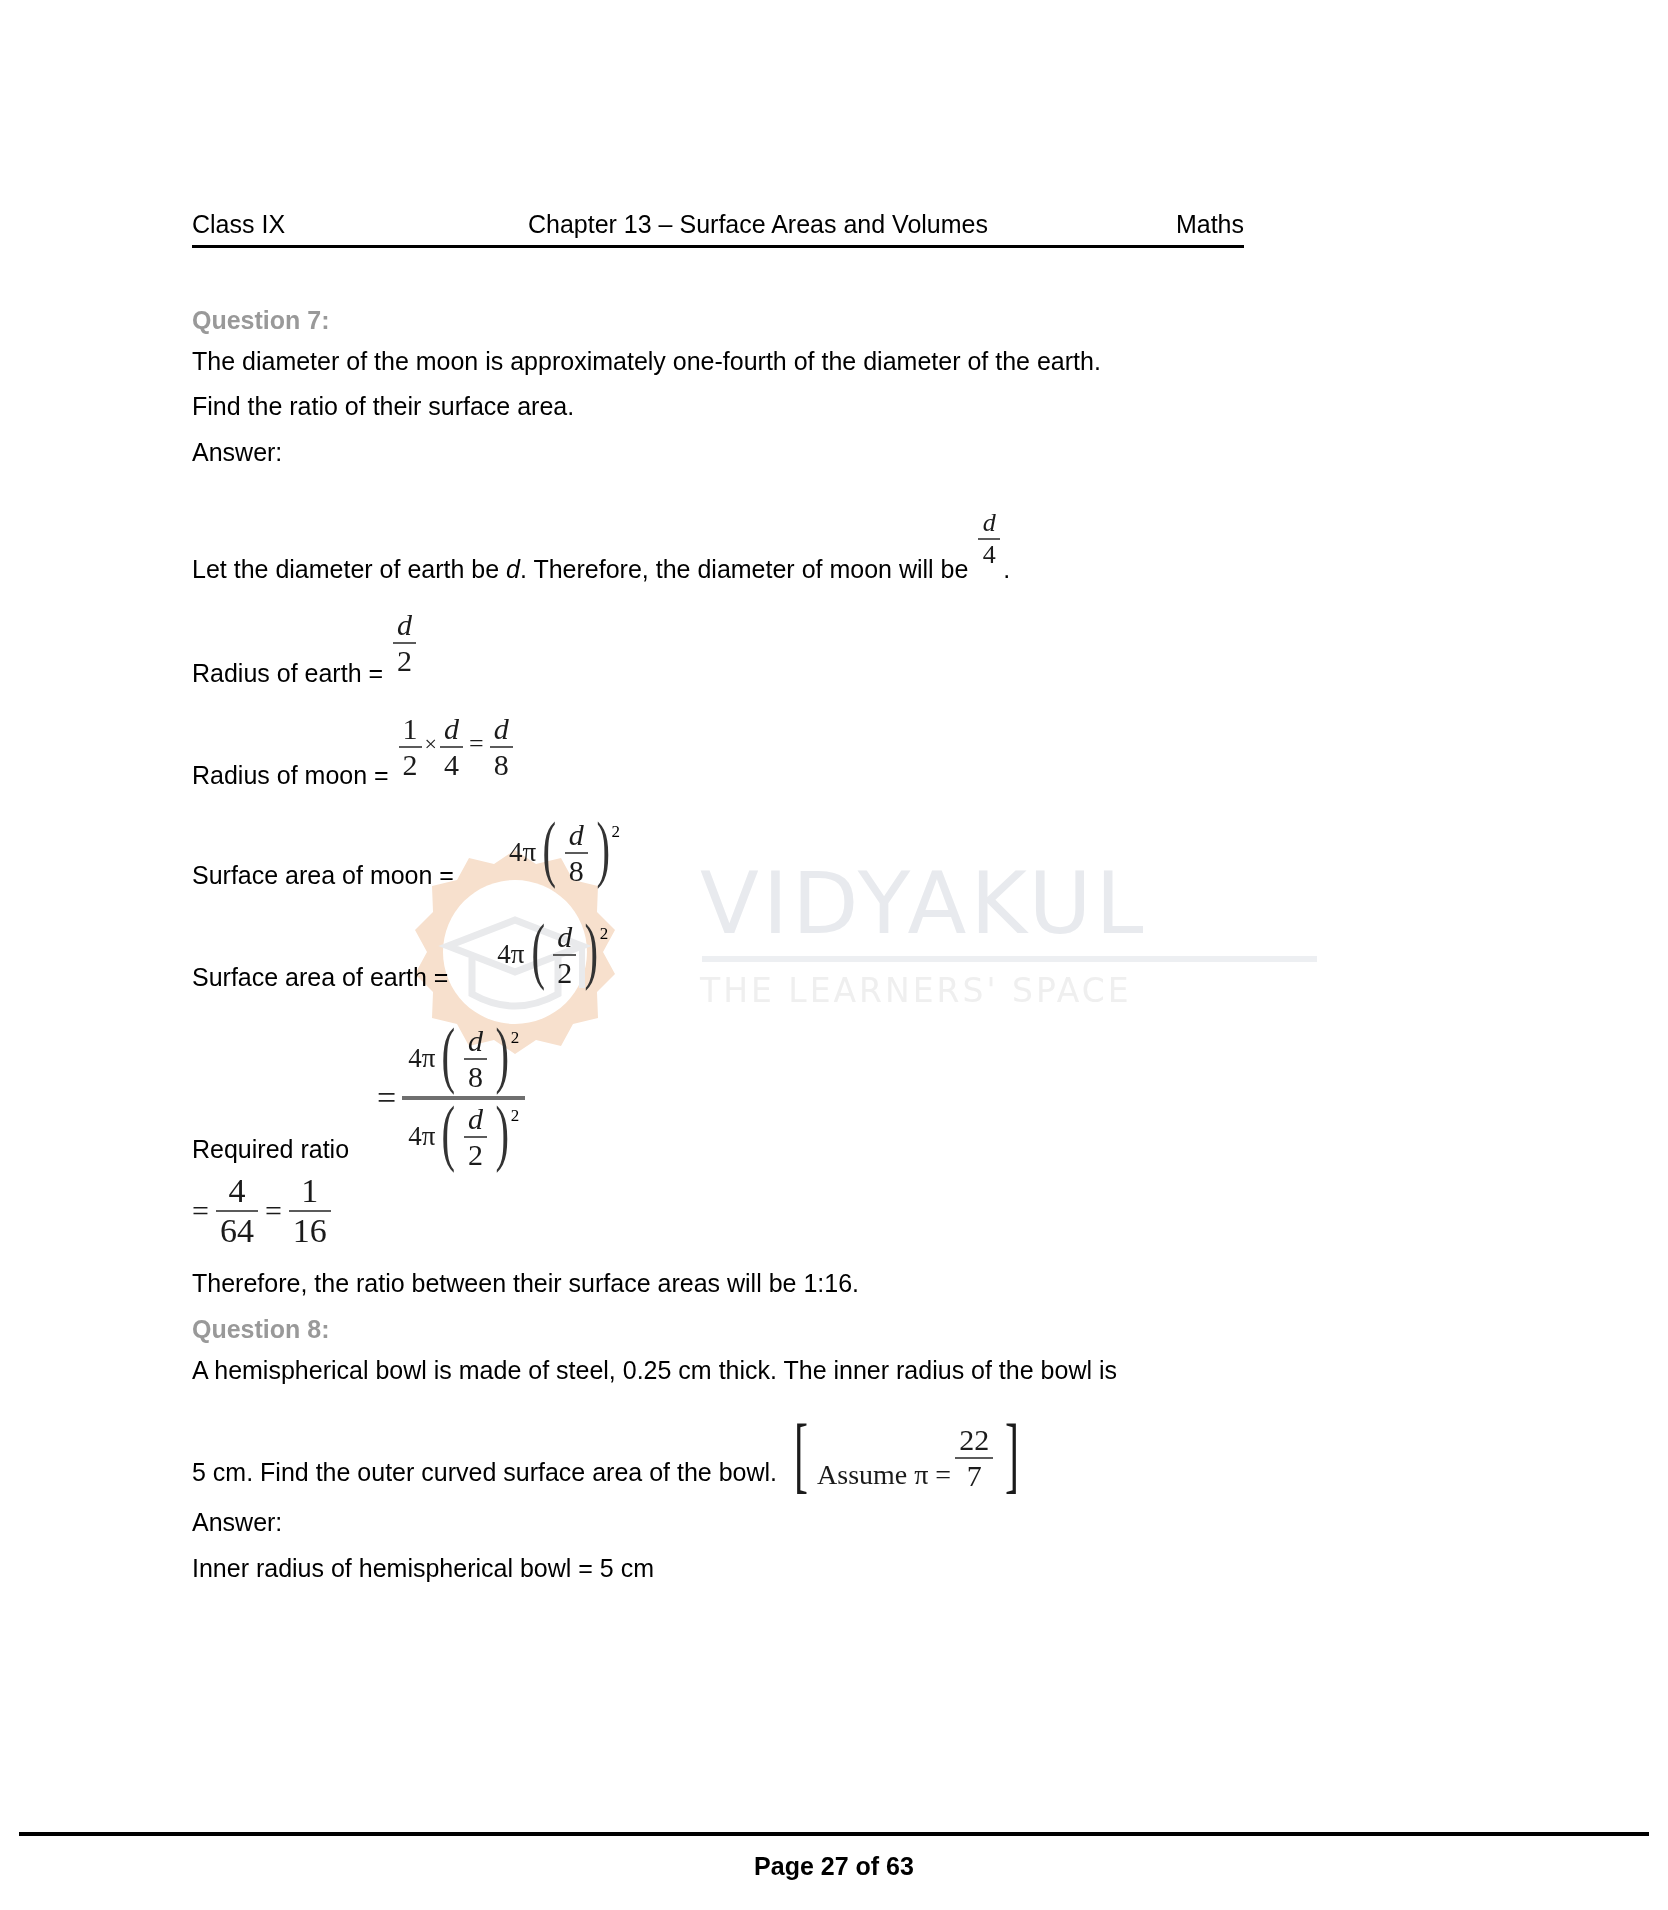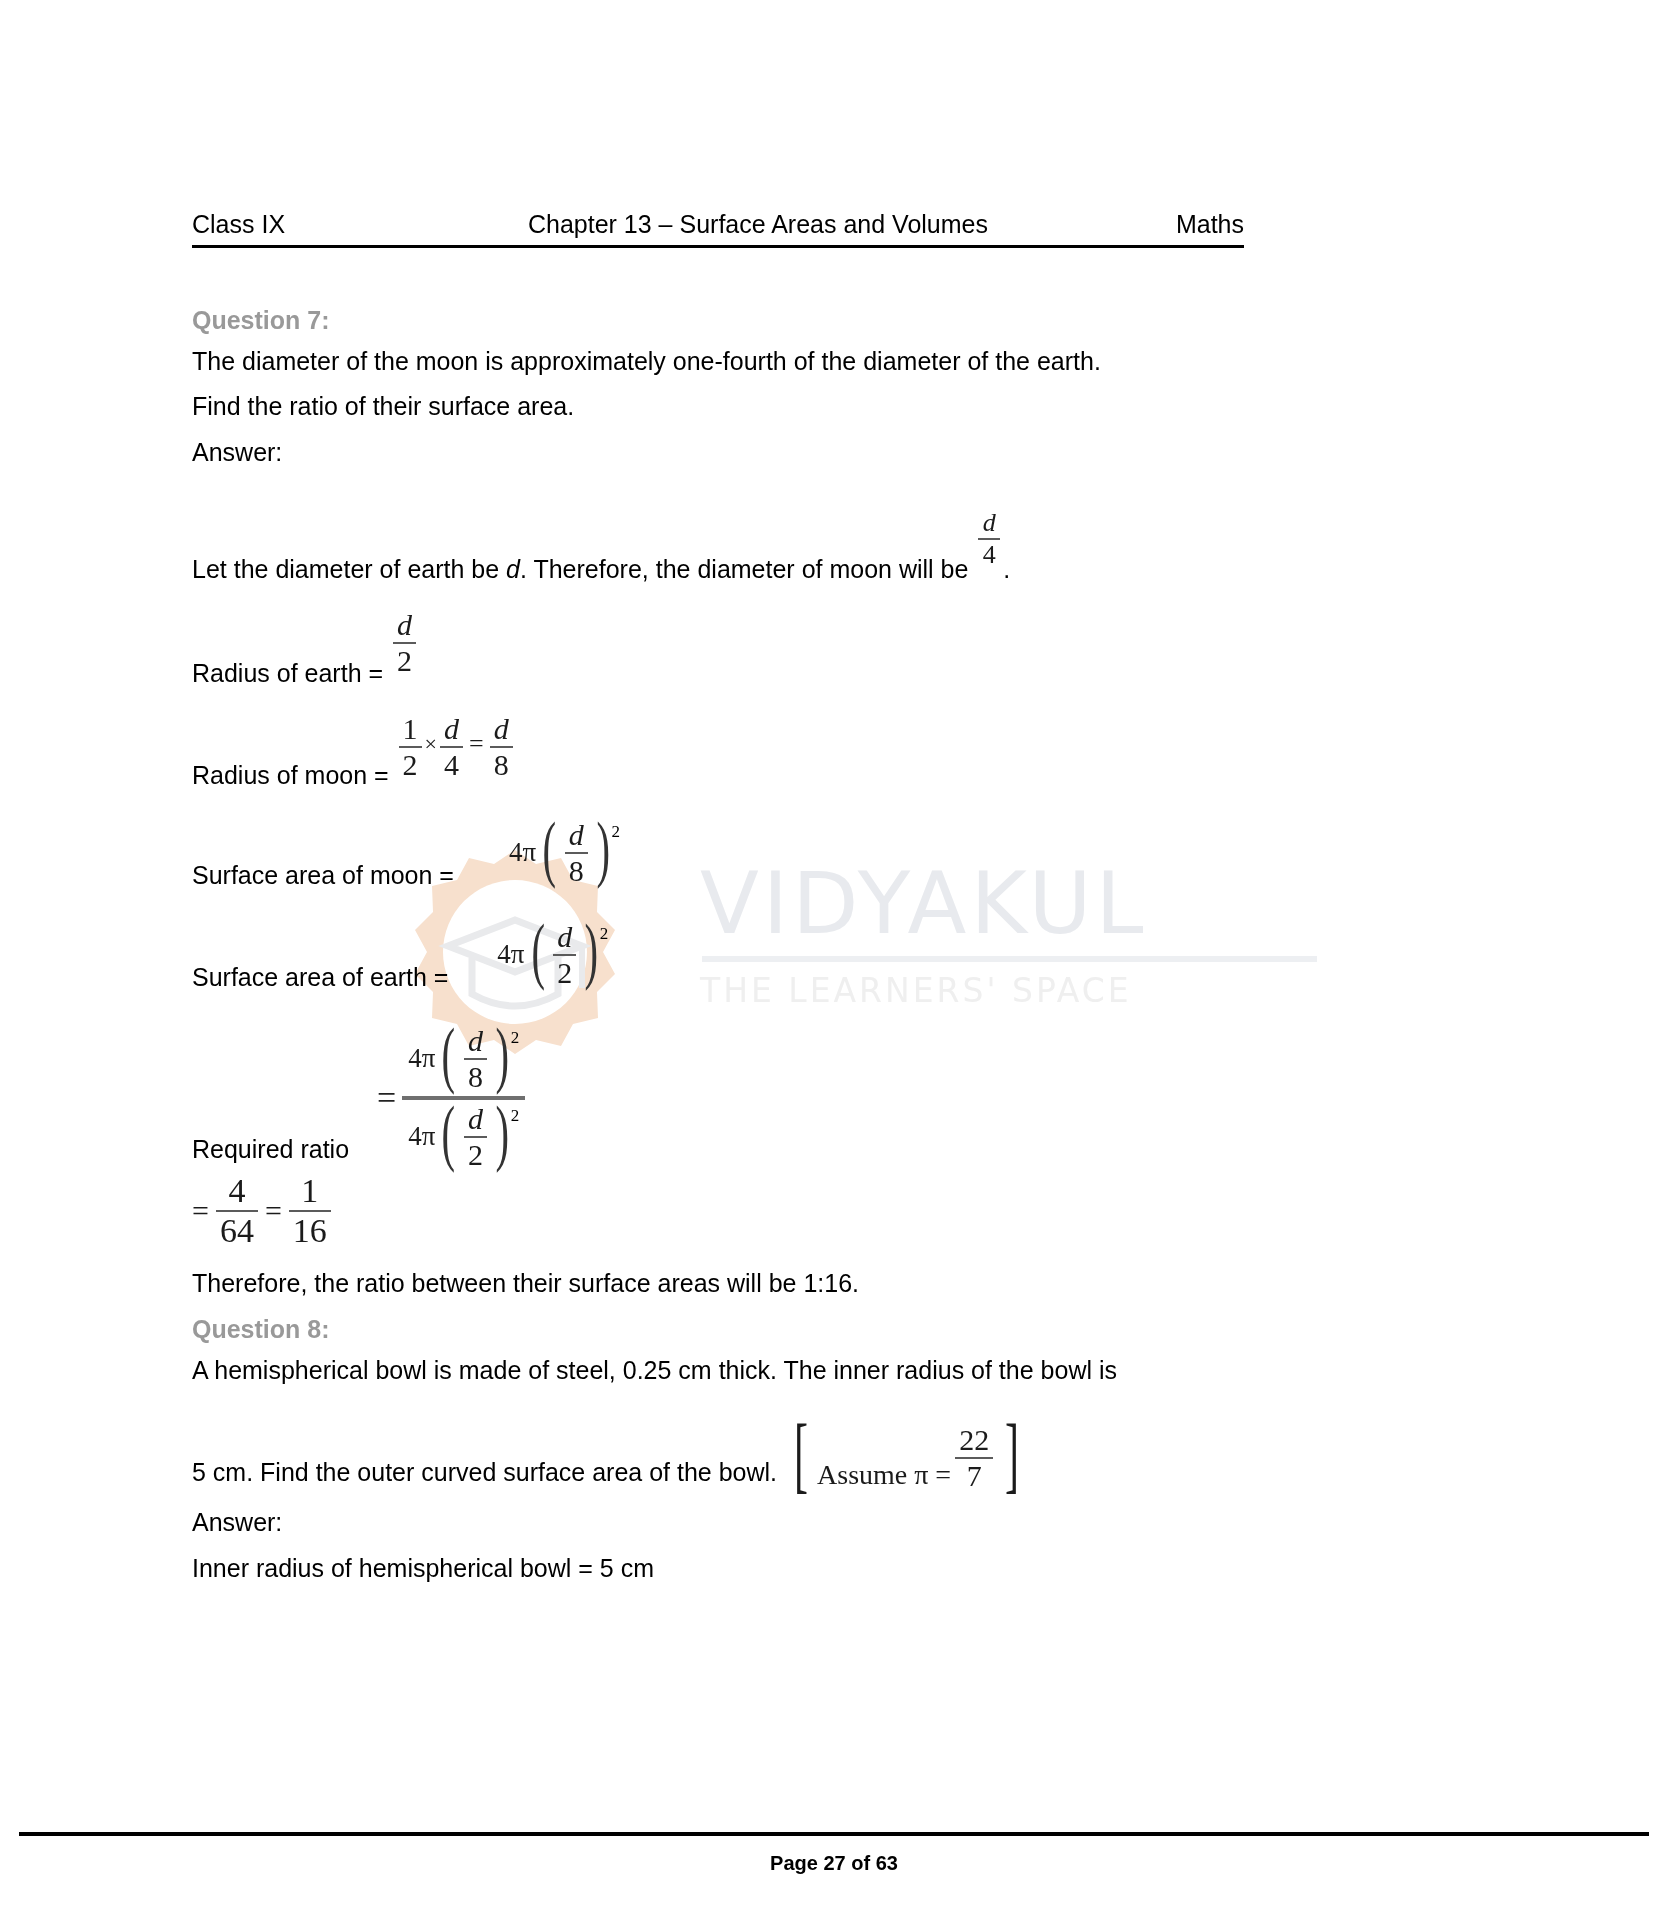--- a/index.html
+++ b/index.html
@@ -223,21 +223,21 @@
     z-index: 2;
   }
   .footer-rule {
     margin: 0 auto;
     width: 1630px;
     height: 4px;
     background: #000;
   }
   .footer-text {
     text-align: center;
-    font-size: 20px;
+    font-size: 25px;
     font-weight: bold;
     margin-top: 16px;
   }
 </style>
 </head>
 <body>
 
 <div class="page">
 
   <div class="watermark">

